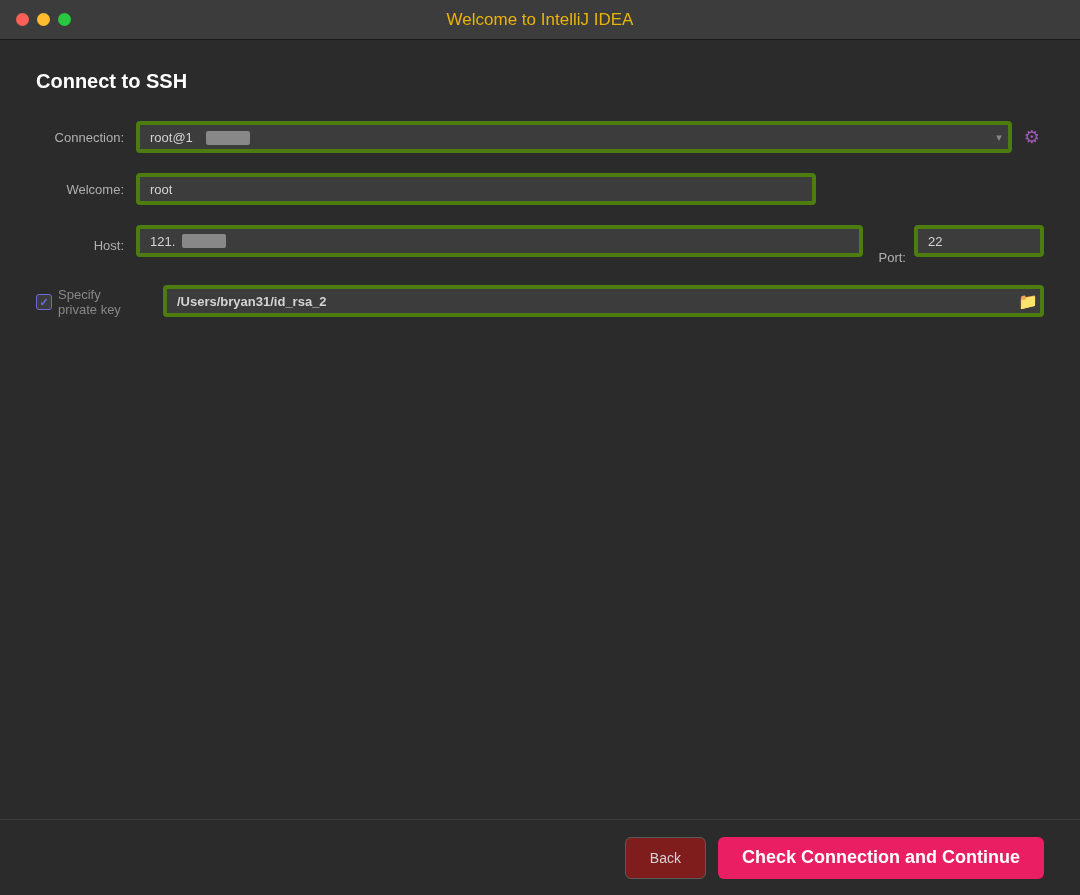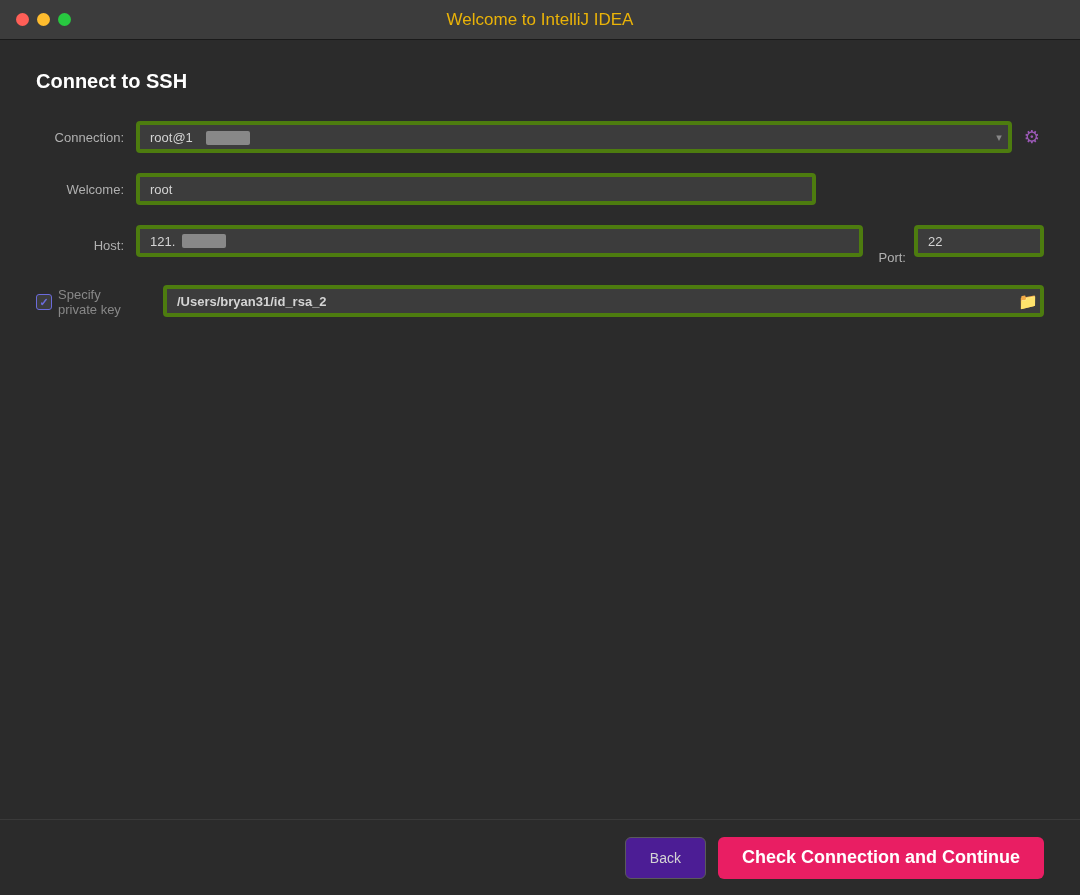--- a/index.html
+++ b/index.html
@@ -243,21 +243,21 @@
       background: #2b2b2b;
       border-top: 1px solid #3a3a3a;
       display: flex;
       align-items: center;
       justify-content: flex-end;
       padding: 0 36px;
       gap: 12px;
     }
 
     .btn-back {
-      background: #4c1d95;
+      background: #7f1d1d;
       border: 1px solid #5a5a5a;
       color: #d4d4d4;
       padding: 10px 24px;
       font-size: 14px;
       border-radius: 6px;
       cursor: pointer;
       height: 42px;
     }
 
     .btn-check-continue {

